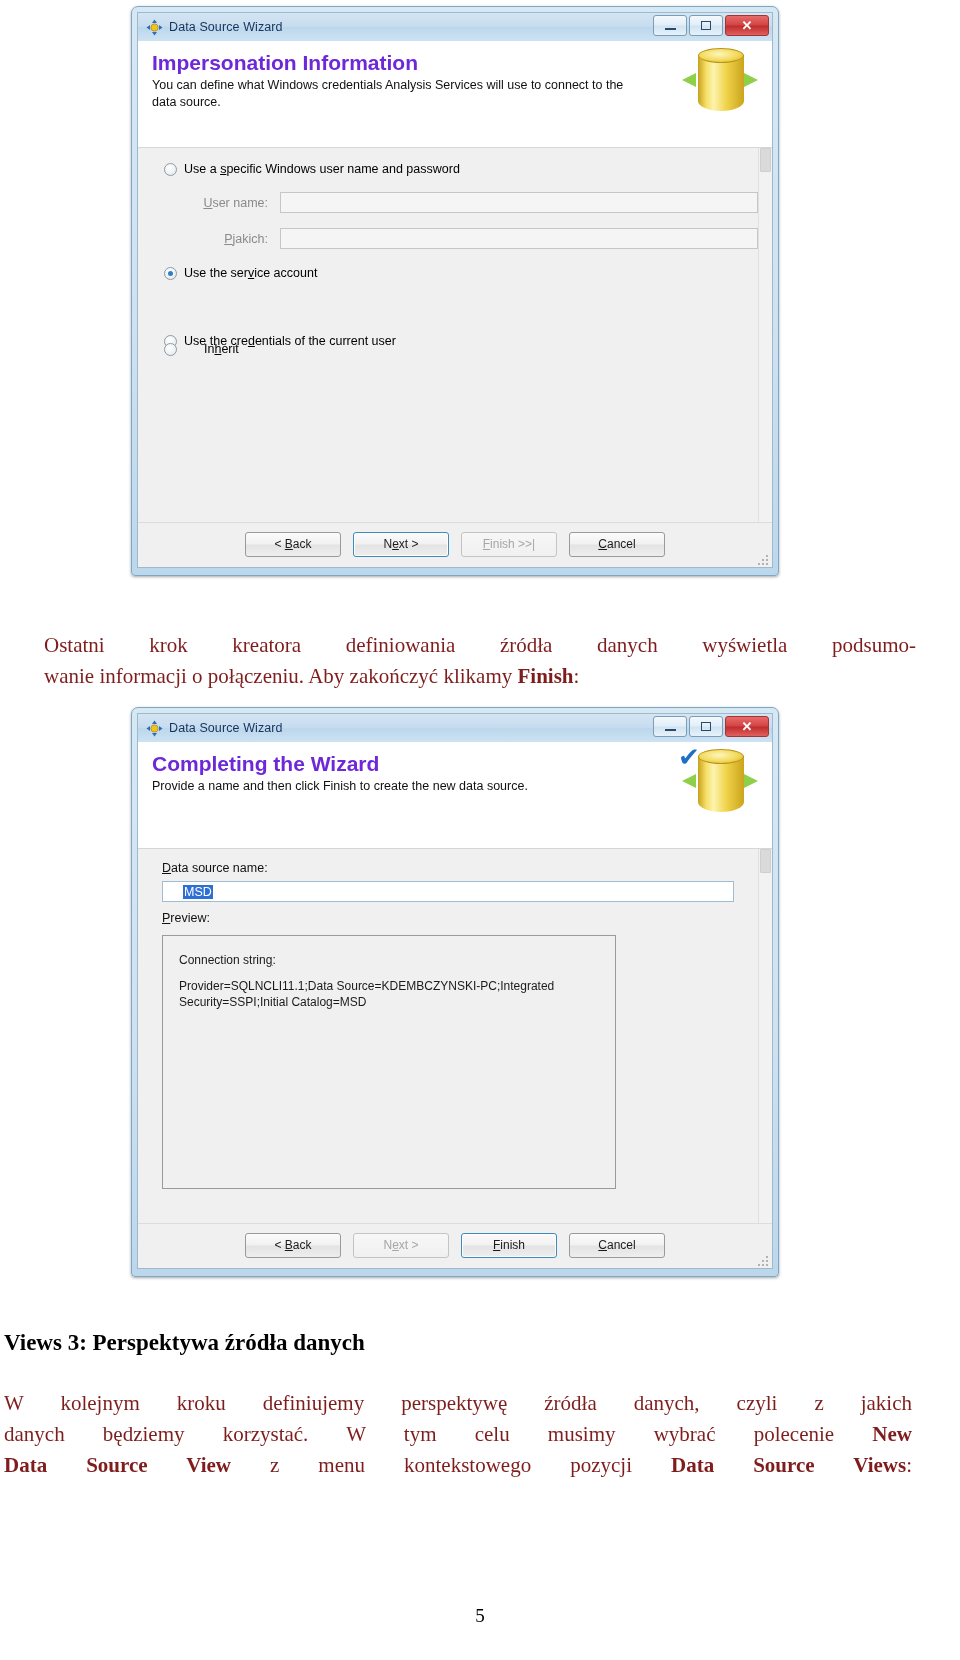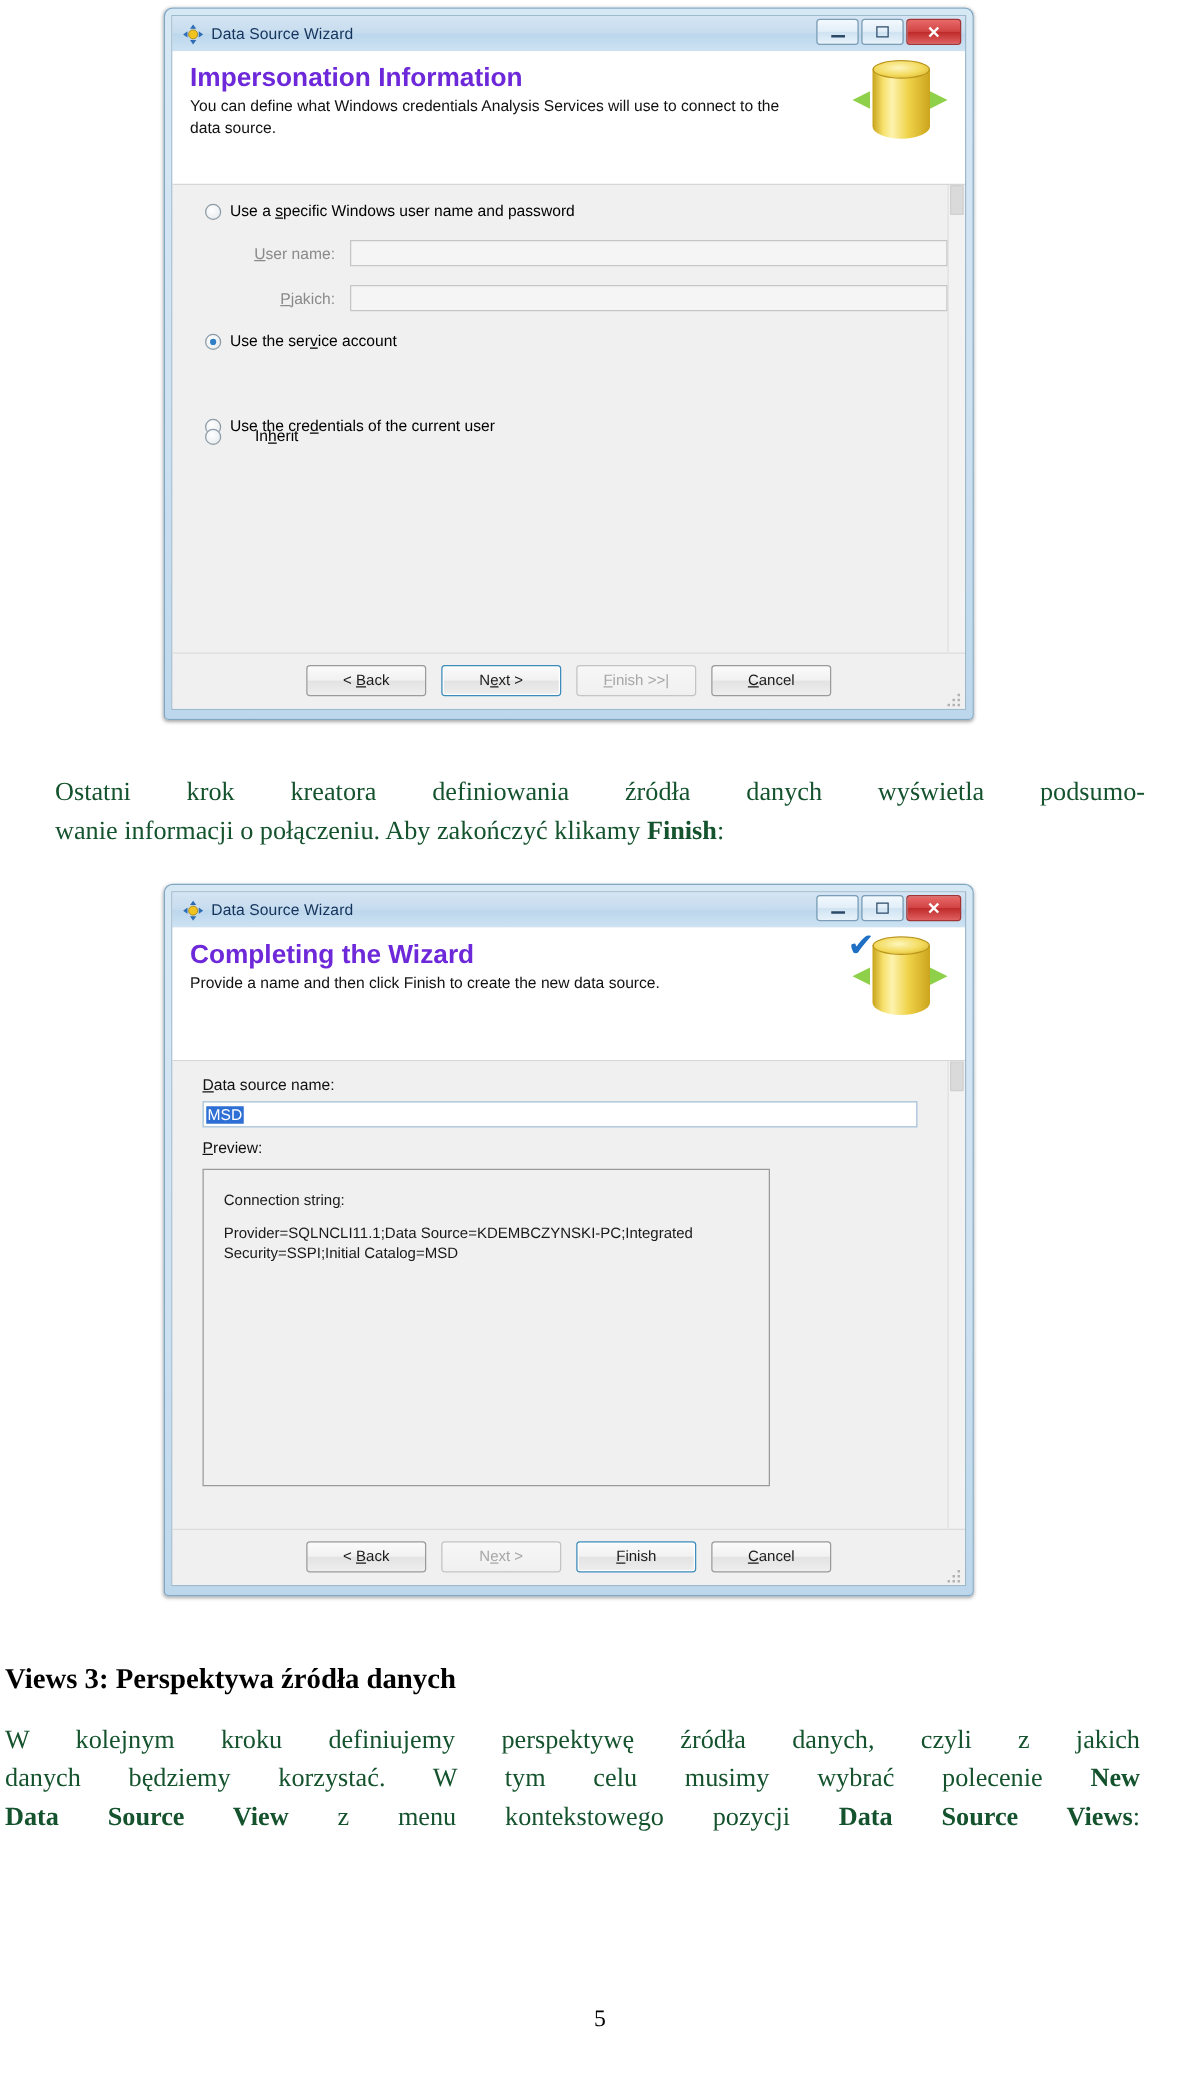--- a/index.html
+++ b/index.html
@@ -259,21 +259,21 @@
     border: 1px solid #c6c6c6;
     background: #f5f5f5;
     height: 21px;
     box-sizing: border-box;
   }
   .textbox.active {
     background: #ffffff;
     border: 1px solid #9fbdd4;
     display: flex;
     align-items: center;
-    padding-left: 2px;
+    padding-left: 20px;
   }
   .sel-text {
     background: #2d6fd4;
     color: #ffffff;
     font-family: "Liberation Sans", sans-serif;
     font-size: 12.5px;
     padding: 0 1px;
   }
   .ulabel {
     font-family: "Liberation Sans", sans-serif;
@@ -293,21 +293,22 @@
     line-height: 1.35;
   }
 
   
   .doc-par {
     position: absolute;
     font-family: "Liberation Serif", serif;
     font-size: 21px;
     line-height: 31px;
     text-align: justify;
-    color: #14532d;
+    color: #7f1d1d;
+    margin-top: 12px;
   }
   .doc-par b { font-weight: bold; }
   .doc-h {
     position: absolute;
     font-family: "Liberation Serif", serif;
     font-size: 23px;
     font-weight: bold;
     color: #000;
   }
   .page-num {

